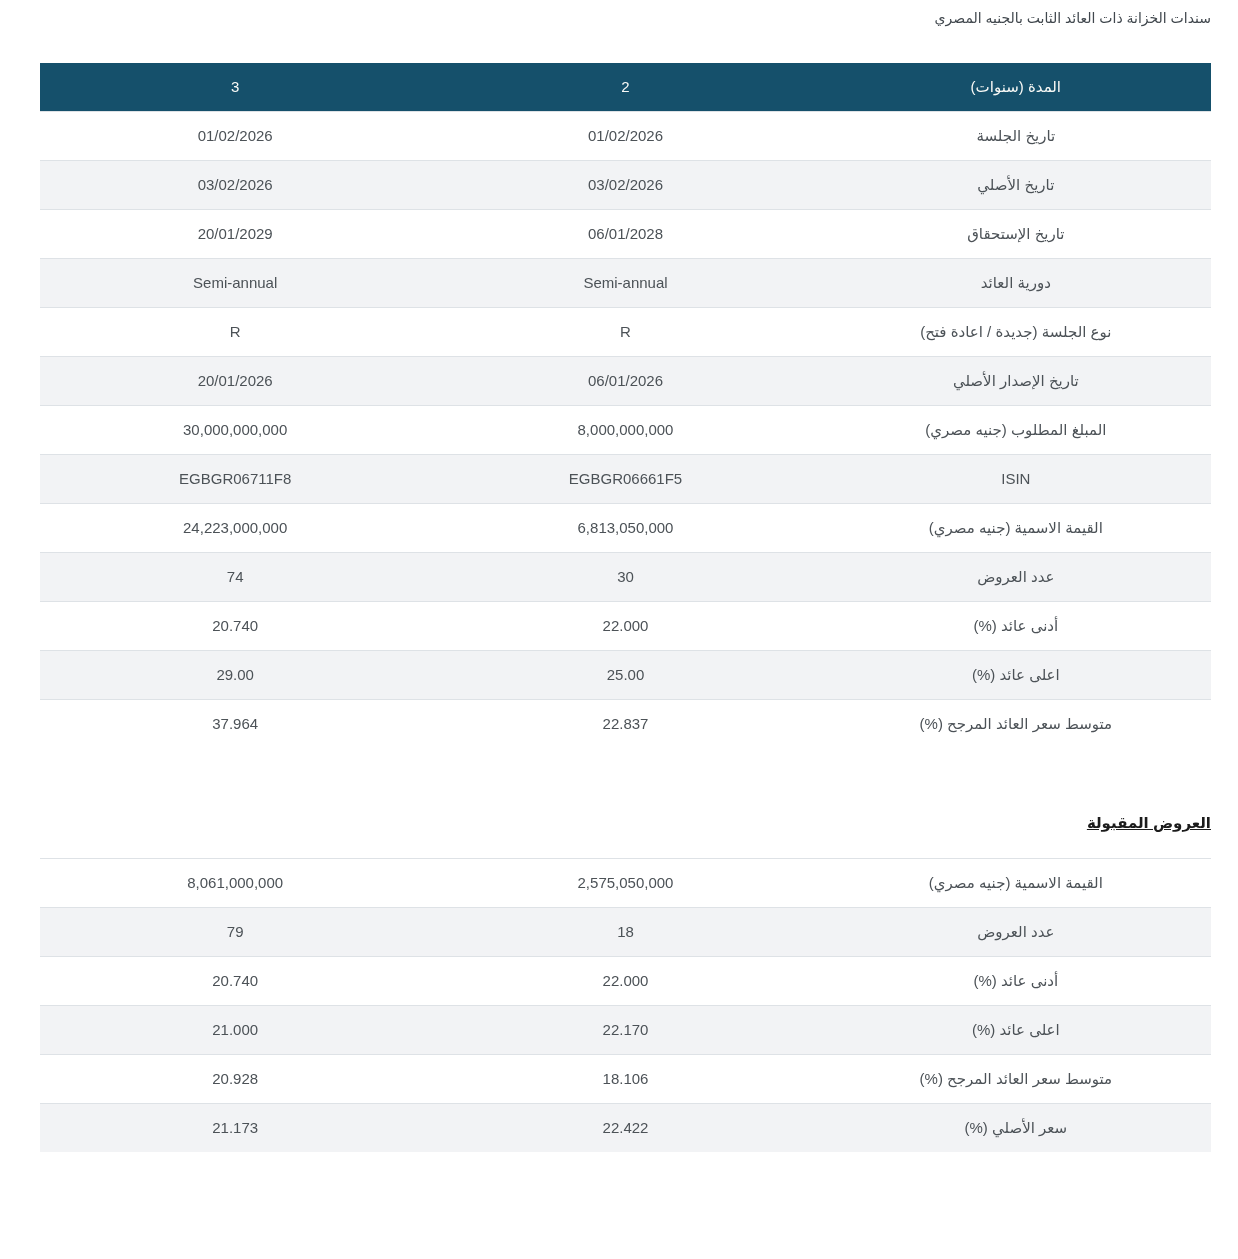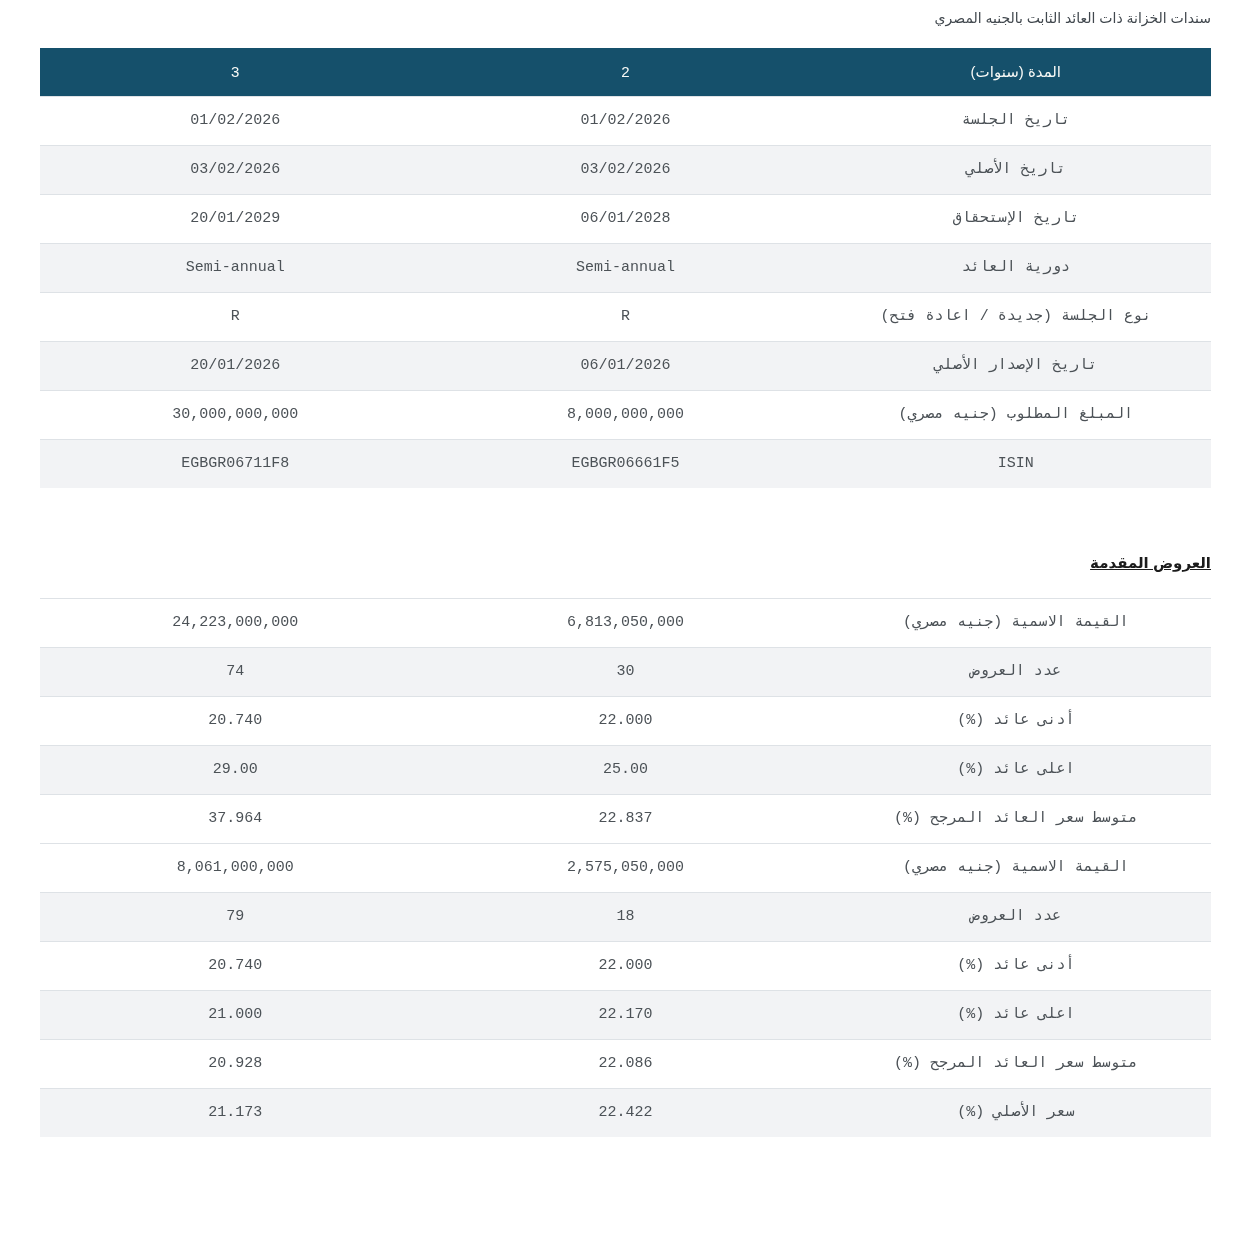--- a/index.html
+++ b/index.html
@@ -9,21 +9,21 @@
     min-height: 1259px;
     font-family: "Liberation Sans", "DejaVu Sans", sans-serif;
     direction: rtl;
   }
   .container { padding: 9px 27px 18px 40px; }
 
   .page-title {
     font-size: 14px;
     color: var(--title-text, #40474d);
     text-align: start;
-    margin-bottom: 20px;
+    margin-bottom: 35px;
     line-height: 19px;
   }
 
   table.data-table {
     width: 100%;
     border-collapse: collapse;
     table-layout: fixed;
   }
   .data-table col { width: 33.33%; }
   .data-table th, .data-table td {
@@ -33,21 +33,20 @@
     vertical-align: middle;
   }
   .data-table thead th {
     background: var(--header-bg, #15506b);
     color: var(--header-text, #f8f9f6);
     font-weight: 400;
   }
   .data-table tbody td {
     border-top: 1px solid var(--border, #dee2e6);
     color: var(--value-text, #4c5257);
-    font-family: Liberation Mono, monospace;
   }
   .data-table tbody tr:nth-child(even) { background: var(--stripe-bg, #f2f3f5); }
 
   .cell-label { text-align: center; }
   td.cell-label { color: var(--label-text, #5b6671); }
   .cell-value { text-align: center; direction: ltr; }
 
   .section-title {
     margin-top: 66px;
     margin-bottom: 26px;
@@ -115,21 +114,20 @@
           <td class="cell-value">30,000,000,000</td>
         </tr>
         <tr>
           <td class="cell-label">ISIN</td>
           <td class="cell-value">EGBGR06661F5</td>
           <td class="cell-value">EGBGR06711F8</td>
         </tr>
       </tbody>
   </table>
 
-  <div class="section-title">العروض المقدمة</div>
 
   <table class="data-table">
     <colgroup>
         <col>
         <col>
         <col>
       </colgroup>
     <tbody>
         <tr>
           <td class="cell-label">القيمة الاسمية (جنيه مصري)</td>
@@ -152,20 +150,21 @@
           <td class="cell-value">29.00</td>
         </tr>
         <tr>
           <td class="cell-label">متوسط سعر العائد المرجح (%)</td>
           <td class="cell-value">22.837</td>
           <td class="cell-value">37.964</td>
         </tr>
       </tbody>
   </table>
 
+  <div class="section-title">العروض المقبولة</div>
 
   <table class="data-table">
     <colgroup>
         <col>
         <col>
         <col>
       </colgroup>
     <tbody>
         <tr>
           <td class="cell-label">القيمة الاسمية (جنيه مصري)</td>
@@ -182,21 +181,21 @@
           <td class="cell-value">22.000</td>
           <td class="cell-value">20.740</td>
         </tr>
         <tr>
           <td class="cell-label">اعلى عائد (%)</td>
           <td class="cell-value">22.170</td>
           <td class="cell-value">21.000</td>
         </tr>
         <tr>
           <td class="cell-label">متوسط سعر العائد المرجح (%)</td>
-          <td class="cell-value">22.086</td>
+          <td class="cell-value">18.106</td>
           <td class="cell-value">20.928</td>
         </tr>
         <tr>
           <td class="cell-label">سعر الأصلي (%)</td>
           <td class="cell-value">22.422</td>
           <td class="cell-value">21.173</td>
         </tr>
       </tbody>
   </table>
 

